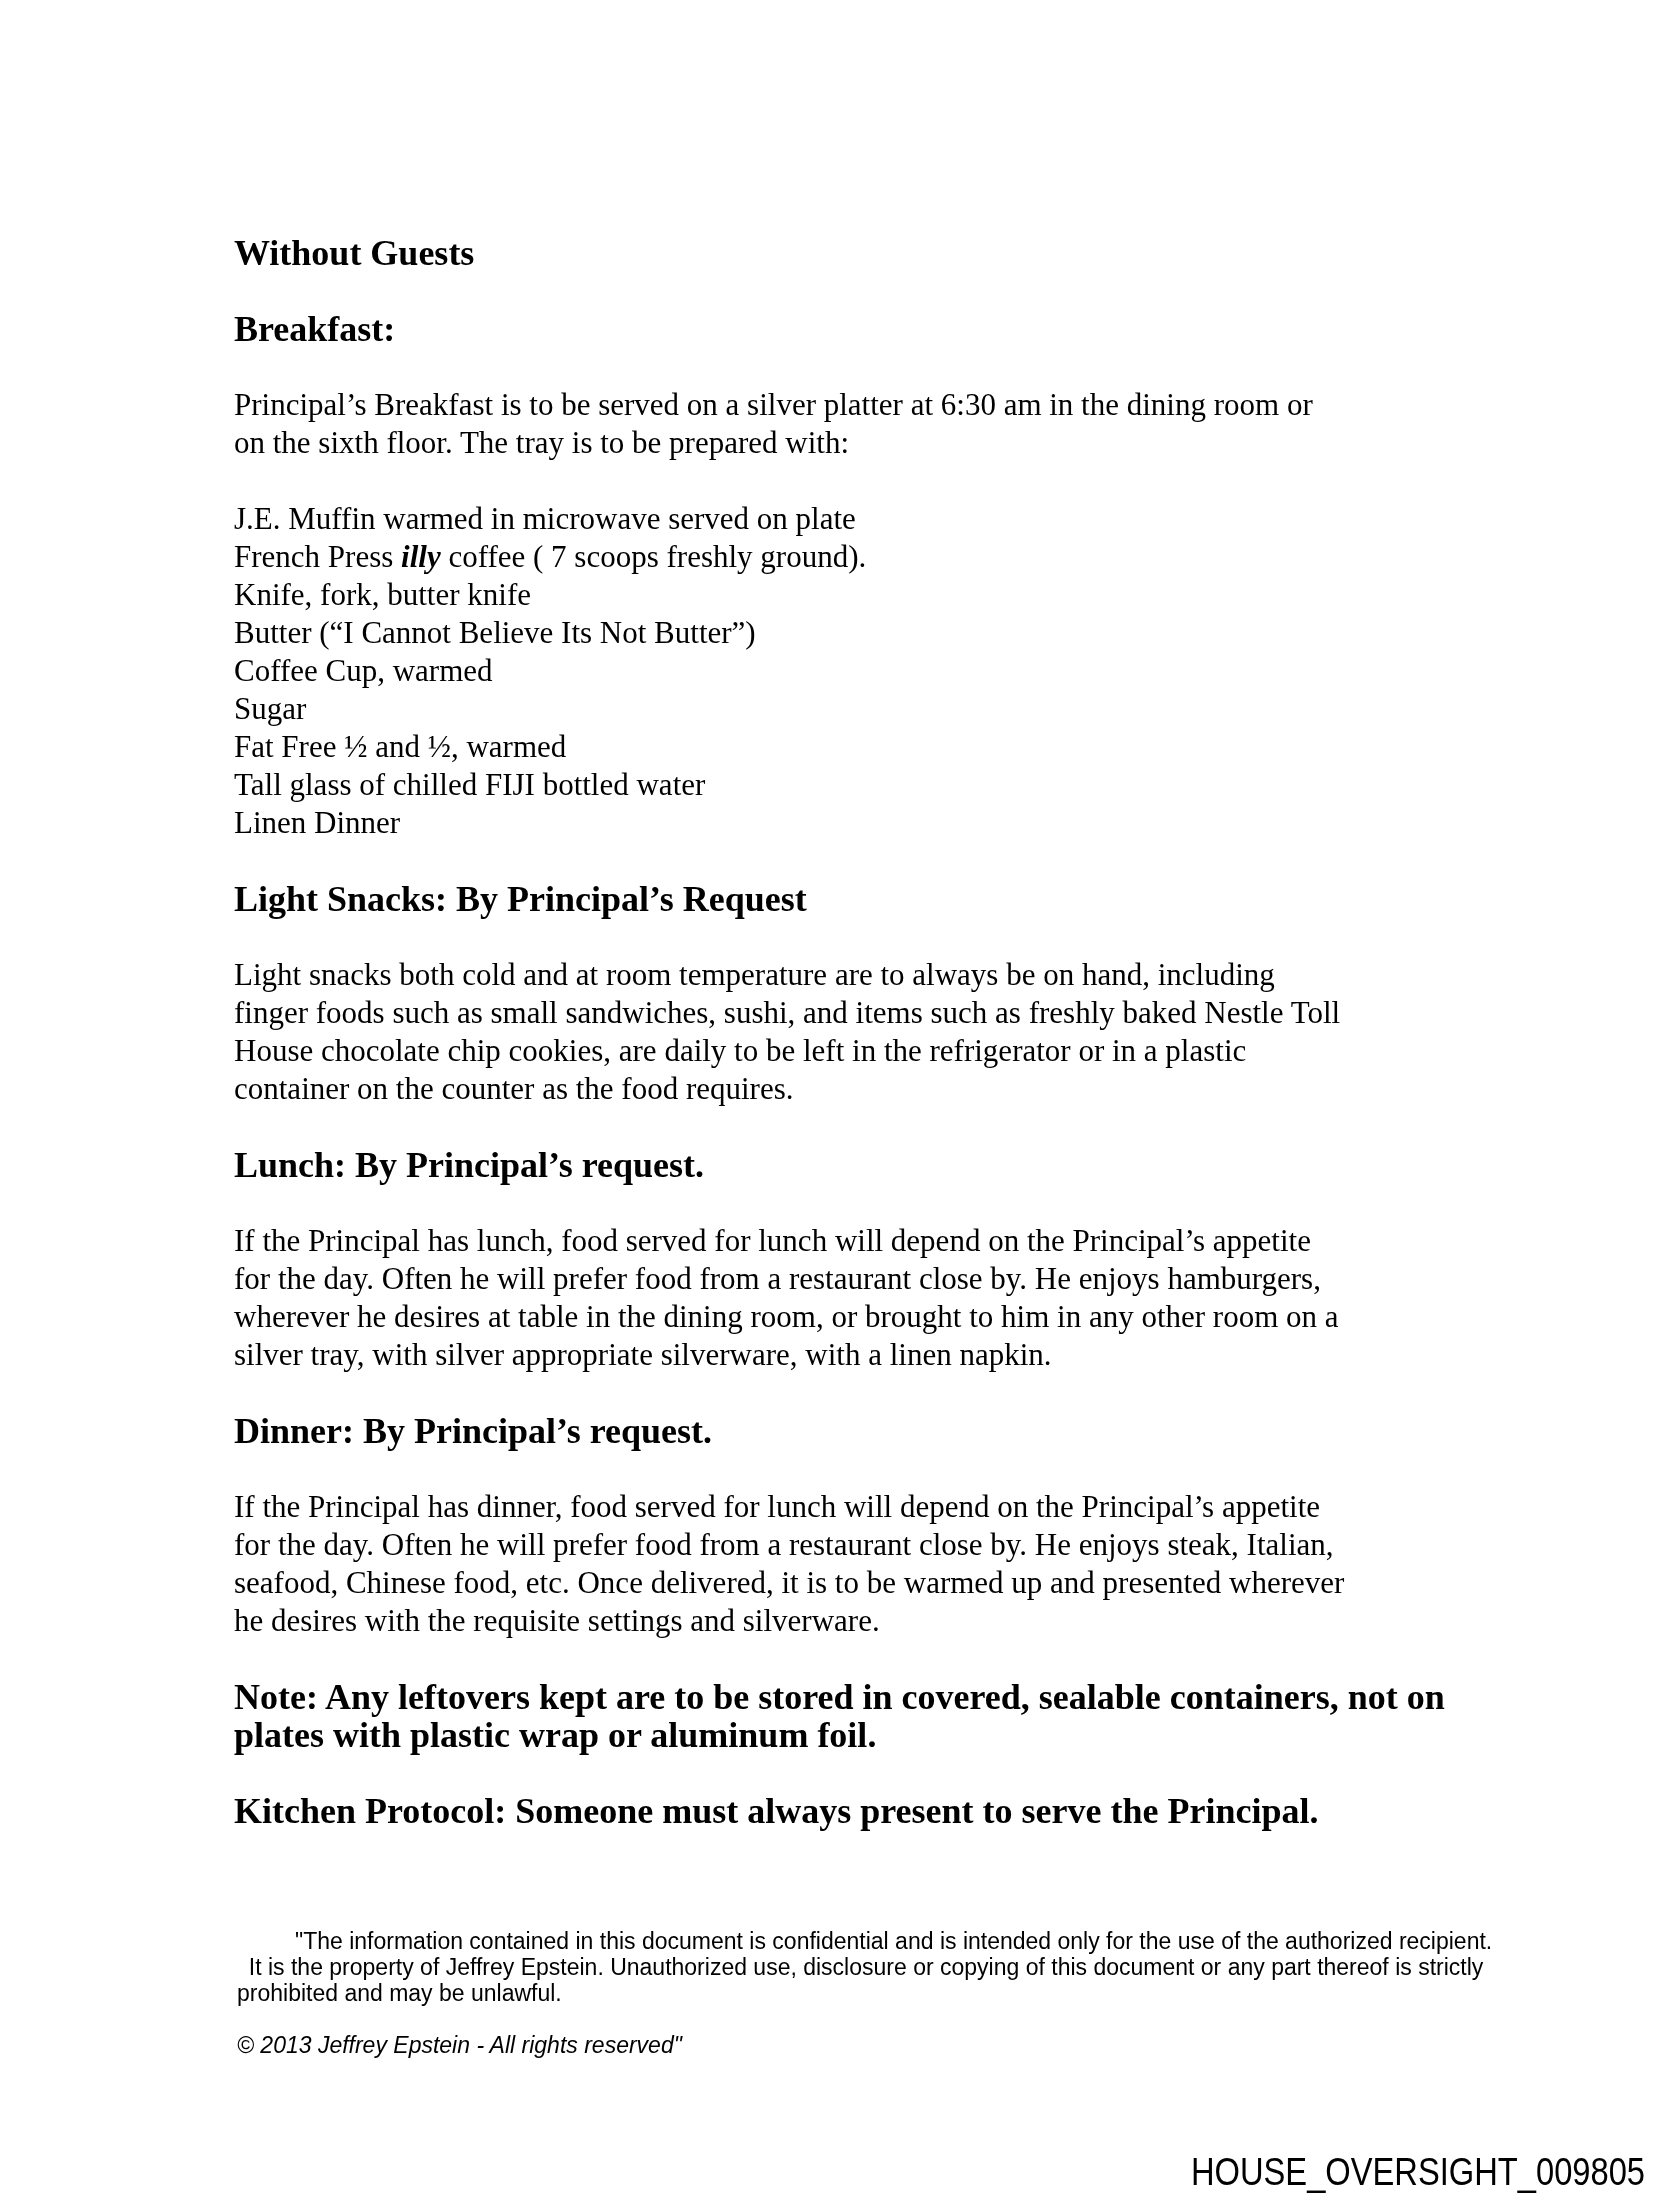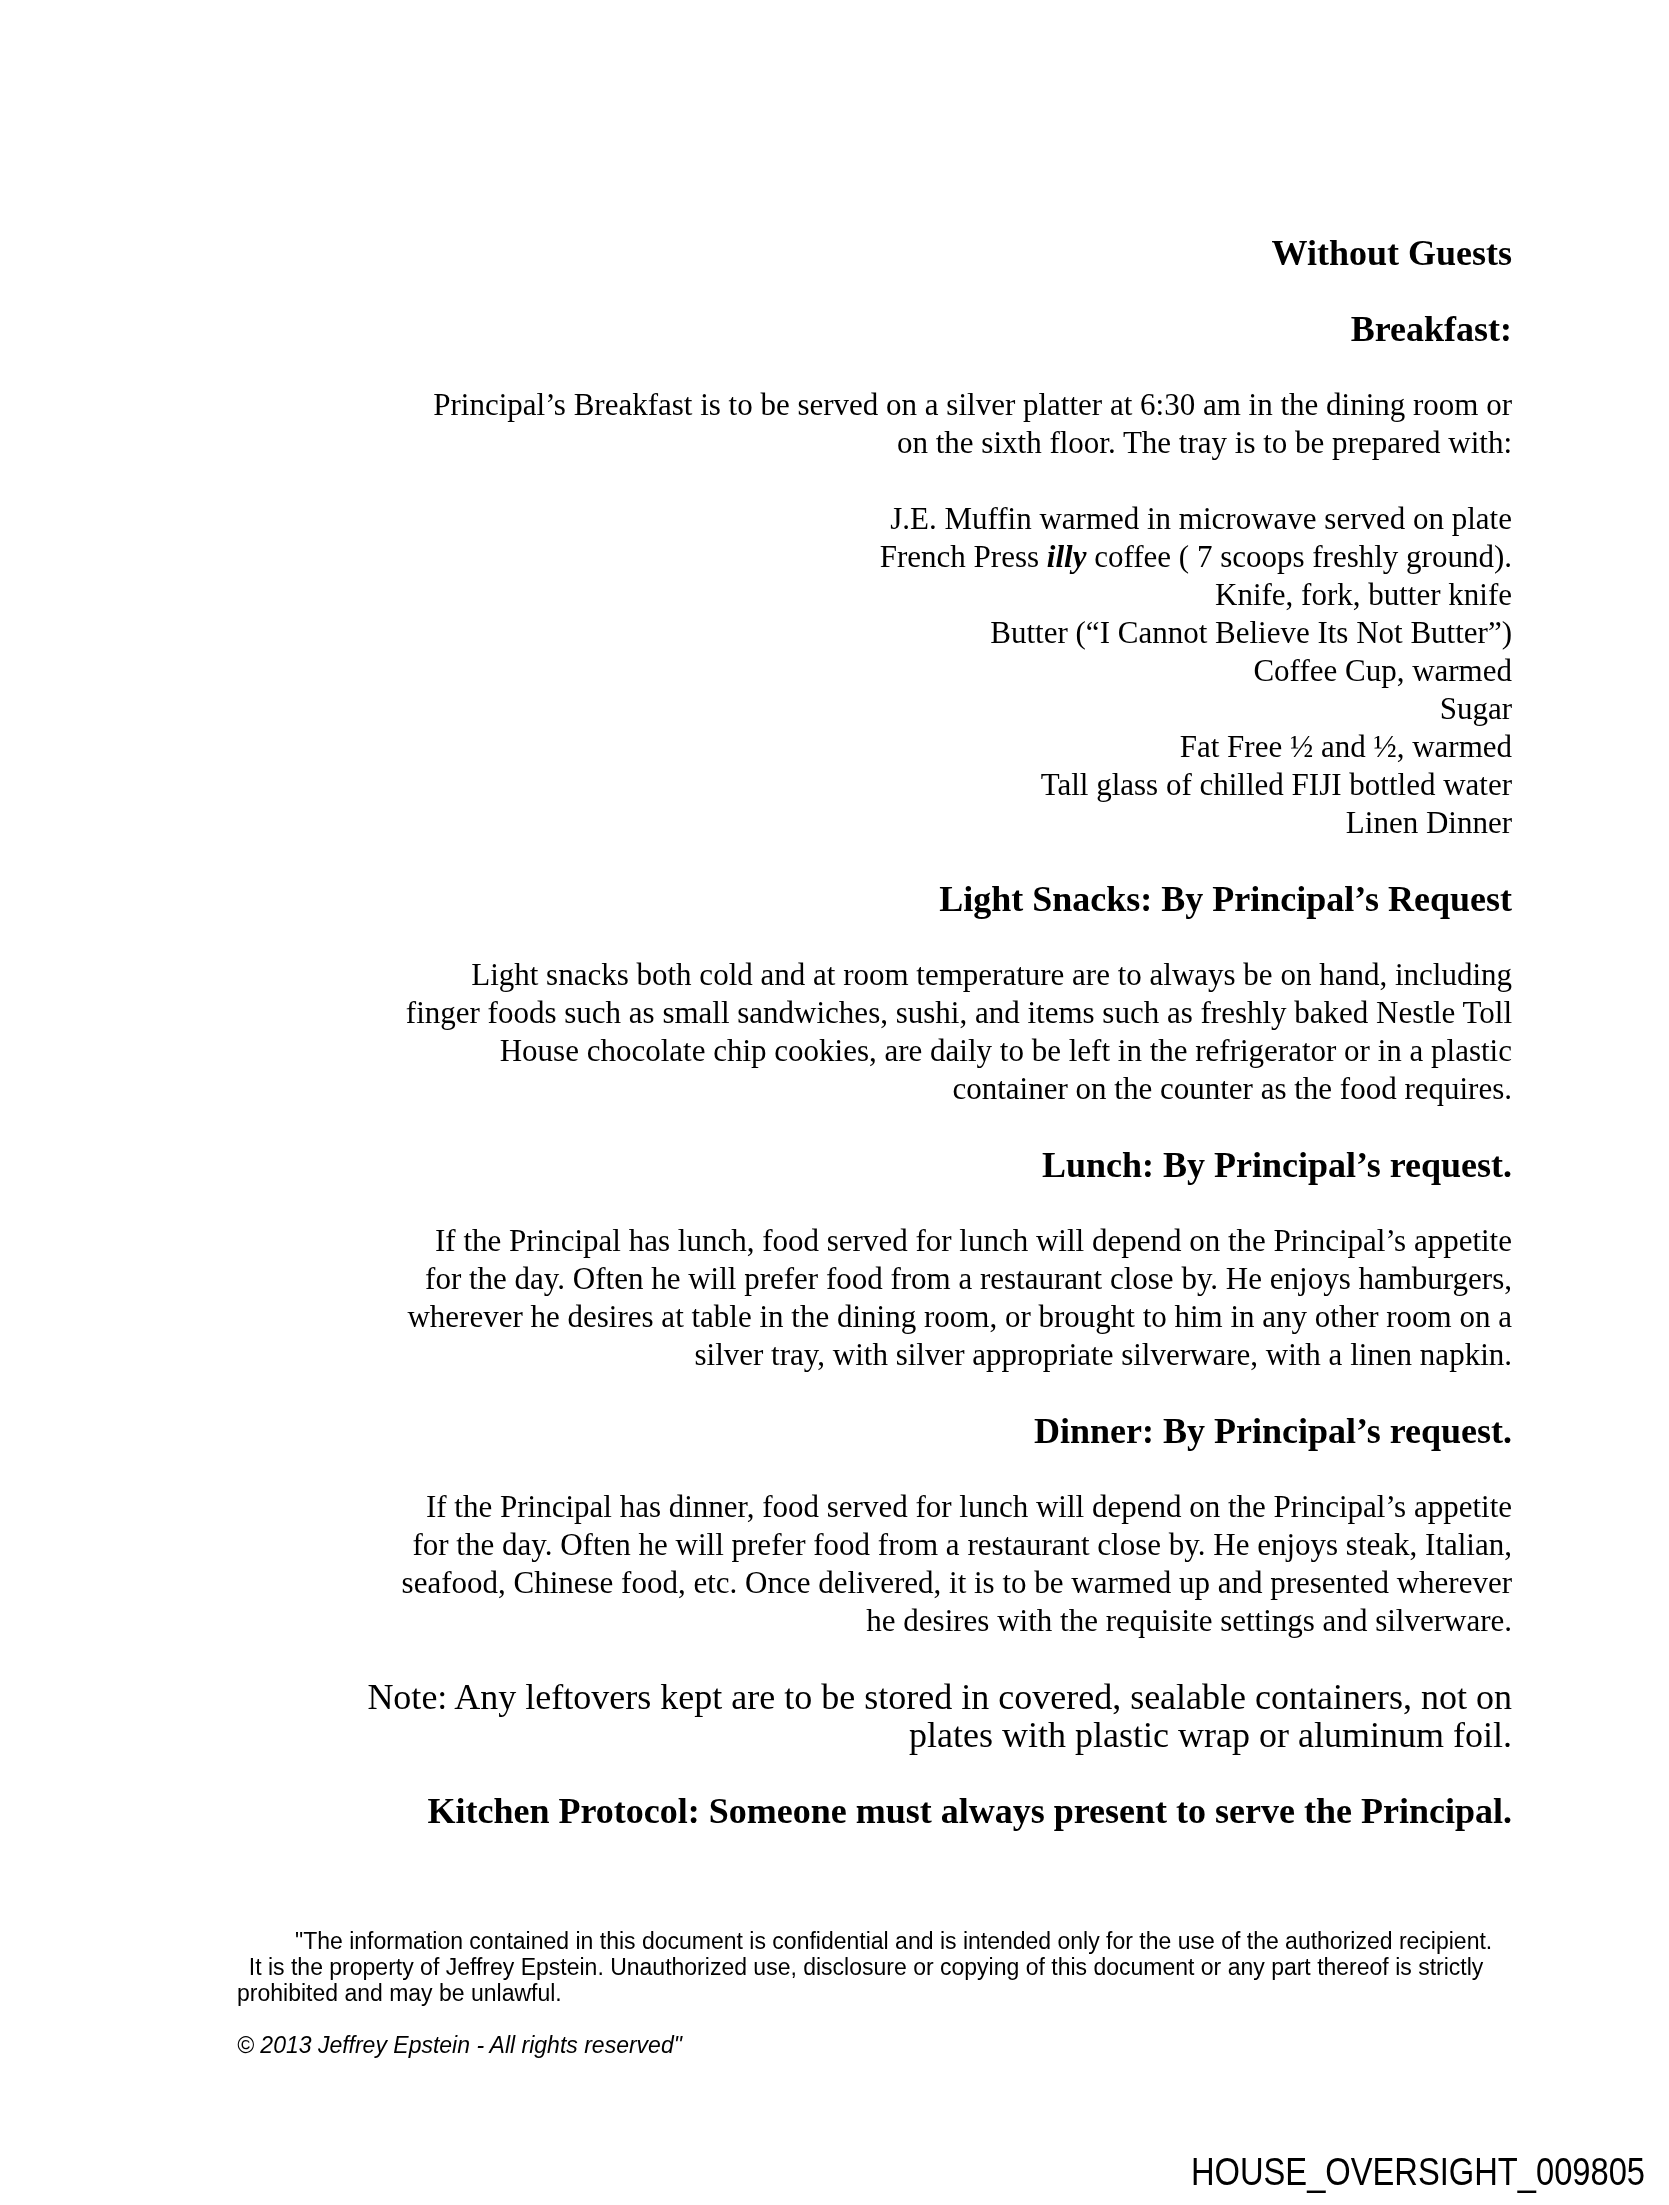--- a/index.html
+++ b/index.html
@@ -7,33 +7,32 @@
   .page {
     position: relative;
     width: 1669px;
     height: 2205px;
     background: #ffffff;
     color: #000000;
     overflow: hidden;
   }
   .content {
     position: absolute;
-    left: 255px;
+    left: 234px;
     top: 234px;
     width: 1257px;
     font-family: "Liberation Serif", "DejaVu Serif", serif;
     font-size: 31px;
     line-height: 38px;
-    text-align: right;
   }
   .block { margin-bottom: 38px; }
   .block:last-child { margin-bottom: 0; }
   .line { white-space: nowrap; }
   .heading { font-weight: bold; font-size: 36px; }
-  .bold { font-weight: normal; font-size: 36px; }
+  .bold { font-weight: bold; font-size: 36px; }
   .italic { font-style: italic; font-weight: bold; }
   .footer {
     position: absolute;
     left: 237px;
     top: 1928px;
     width: 1375px;
     font-family: "Liberation Sans", "DejaVu Sans", sans-serif;
     font-size: 23px;
     line-height: 26px;
     color: #000000;

